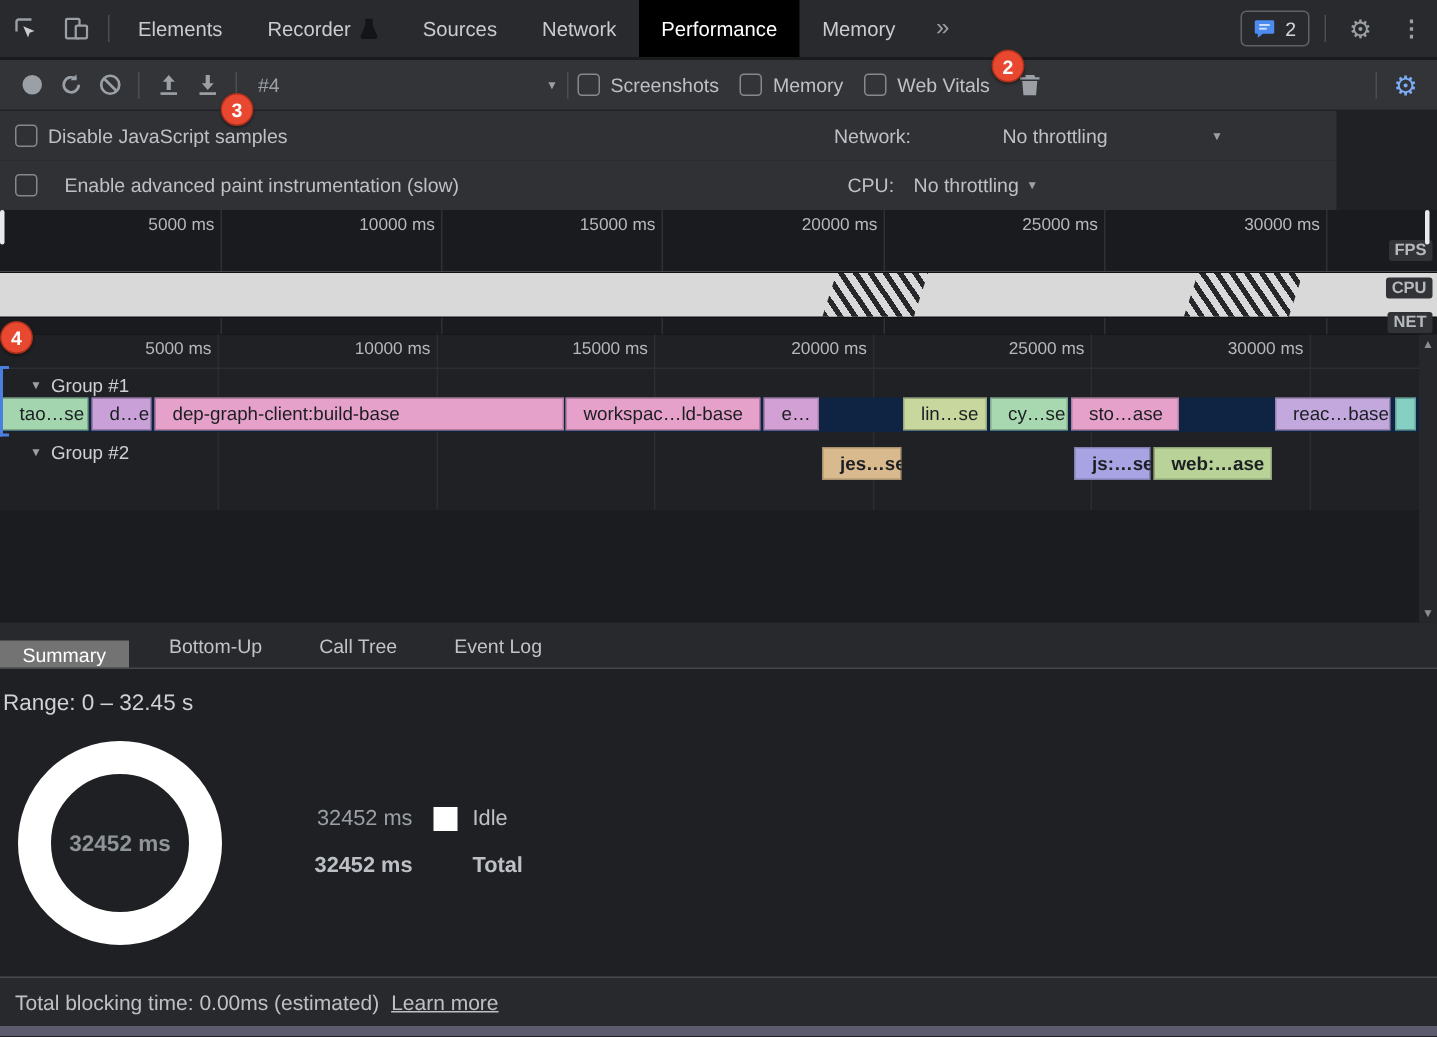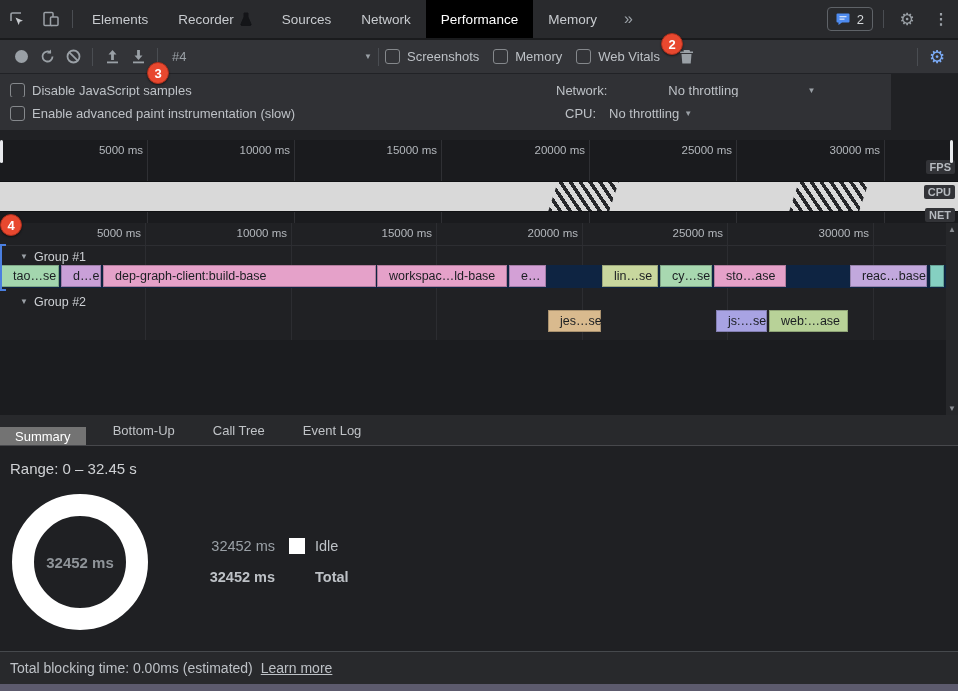--- a/index.html
+++ b/index.html
@@ -69,21 +69,21 @@
   .scroll-arrow{font-size:8px;color:#8a8d92;cursor:pointer;}
   #group-bracket{position:absolute;left:0;top:21px;width:6px;height:47px;z-index:5;
     border-left:2px solid #4a7fe0;border-top:2px solid #4a7fe0;border-bottom:2px solid #4a7fe0;box-sizing:border-box;}
 
   
   #bottom-tabbar{left:0;top:415px;width:958px;height:31px;background:#28292c;border-bottom:1px solid #47484c;
     display:flex;align-items:stretch;box-sizing:border-box;}
   .btab{display:flex;align-items:center;padding:0 15px;color:#c0c3c7;cursor:pointer;}
   .btab.selected{background:#737373;color:#fff;margin-top:12px;}
   #summary-panel{left:0;top:446px;width:958px;height:205px;background:#1f2023;}
-  #range-label{position:absolute;left:10px;top:14px;font-size:15px;color:#cfd1d4;}
+  #range-label{position:absolute;left:2px;top:14px;font-size:15px;color:#cfd1d4;}
   #donut{position:absolute;left:12px;top:48px;width:92px;height:92px;border:22px solid #fff;border-radius:50%;}
   #donut-center{position:absolute;left:12px;top:48px;width:136px;height:136px;display:flex;
     align-items:center;justify-content:center;font-weight:bold;color:#8f9499;font-size:15px;}
   .legend-row{position:absolute;display:flex;align-items:center;font-size:14.5px;}
   .legend-val{width:70px;text-align:right;color:#9aa0a6;}
   .legend-swatch{width:16px;height:16px;background:#fff;margin-left:14px;}
   .legend-label{margin-left:10px;color:#bdc1c6;}
   .bold{font-weight:bold;color:#bdc1c6;}
 
   
@@ -235,21 +235,21 @@
 
   <div class="settings-row abs" style="top:74px;">
     <span class="chk"></span>
     <span class="chk-label">Disable JavaScript samples</span>
     <div class="abs row" style="left:556px;gap:47px;">
       <span>Network:</span>
       <span style="margin-left:14px;color:#bdc1c6;cursor:pointer;">No throttling</span>
       <span class="sel-arrow" style="margin-left:22px;">▼</span>
     </div>
   </div>
-  <div class="settings-row abs" style="top:97px;">
+  <div class="settings-row abs" style="top:107px;gap:11px;">
     <span class="chk"></span>
     <span class="chk-label">Enable advanced paint instrumentation (slow)</span>
     <div class="abs row" style="left:565px;">
       <span>CPU:</span>
       <span style="margin-left:13px;color:#bdc1c6;cursor:pointer;">No throttling</span>
       <span class="sel-arrow" style="margin-left:5px;">▼</span>
     </div>
   </div>
 
   <div id="overview" class="abs">
@@ -312,21 +312,21 @@
       <div class="bar c-mint" style="left:660px;width:52px;">cy…se</div>
       <div class="bar c-pink" style="left:714px;width:72px;">sto…ase</div>
       <div class="bar c-lav2" style="left:850px;width:77px;">reac…base</div>
       <div class="bar c-teal" style="left:930px;width:14px;"></div>
     </div>
 
     <div class="group-header" style="top:70px;">
       <span class="tri">▼</span>
       <span>Group #2</span>
     </div>
-    <div class="track" style="top:87px;">
+    <div class="track" style="top:75px;font-weight:bold;">
       <div class="bar c-tan" style="left:548px;width:53px;">jes…se</div>
       <div class="bar c-peri" style="left:716px;width:51px;">js:…se</div>
       <div class="bar c-lgreen" style="left:769px;width:79px;">web:…ase</div>
     </div>
 
     <div id="group-bracket"></div>
 
     <div id="flame-scrollbar">
       <span class="scroll-arrow">▲</span>
       <span class="scroll-arrow">▼</span>

